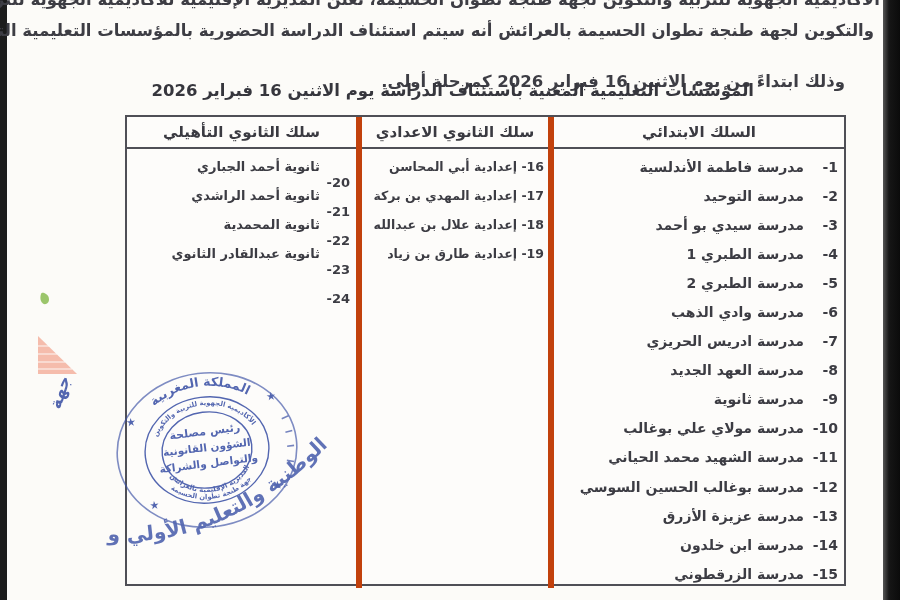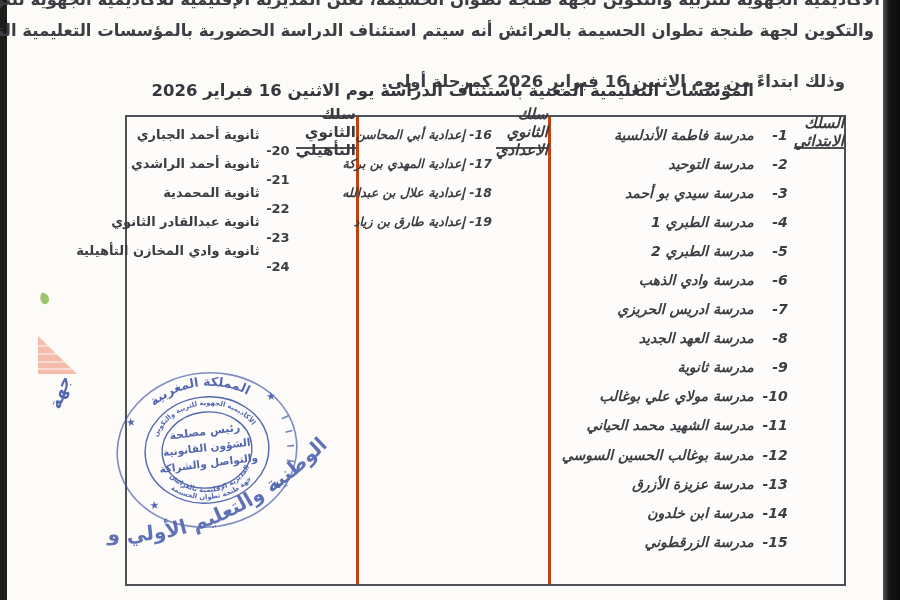--- a/index.html
+++ b/index.html
@@ -18,22 +18,22 @@
   #line1{top:-10px;right:20px;}
   #line2{top:21px;right:26px;}
   #line3{top:51px;right:55px;margin-top:21px;}
   #doc-title{top:81px;right:146px;font-size:16.5px;color:#36363d;}
   
   .school-table{
     position:absolute;left:125px;top:115px;width:717px;height:467px;
     border:2px solid #4f4f56;direction:rtl;display:grid;
     grid-template-columns:296px 192px 1fr;background:rgba(255,255,255,0.35);
   }
-  .cycle-col{display:flex;flex-direction:row;min-width:0;}
-  .cycle-col:not(:last-child){border-left:3px solid #c2410c;font-style:italic;}
+  .cycle-col{display:flex;flex-direction:column;min-width:0;}
+  .cycle-col:not(:last-child){border-left:6px solid #c2410c;}
   .col-header{
     height:30px;flex:0 0 30px;display:flex;align-items:center;justify-content:center;
     font-weight:bold;font-size:15px;color:#3a3a41;border-bottom:2px solid #4f4f56;
   }
   .rows{flex:1;display:flex;flex-direction:column;padding-top:3px;}
   .school-row{
     height:29.1px;flex:0 0 29.1px;display:flex;align-items:center;
     padding-right:6px;font-weight:bold;font-size:14px;color:#3c3c43;white-space:nowrap;
   }
   .school-row .num{flex:0 0 34px;text-align:right;}
@@ -184,21 +184,20 @@
           <span class="name">ثانوية المحمدية</span>
         </div>
 
         <div class="school-row">
           <span class="num">23-</span>
           <span class="name">ثانوية عبدالقادر الثانوي</span>
         </div>
 
         <div class="school-row">
           <span class="num">24-</span>
-          <span class="name">ثانوية وادي المخازن التأهيلية</span>
         </div>
       </div>
   </div>
 </div>
 
 <svg id="margin-marks" viewBox="0 0 52 92">
   <path d="M8,6 C6,12 9,17 13,16 C17,15 17,8 13,6 C11,5 9,4 8,6 Z" fill="#8abb52" opacity="0.85"></path>
   <polygon points="5,86 5,48 44,86" fill="#f3ad98" opacity="0.8"></polygon>
   <g stroke="#ffffff" stroke-width="2" opacity="0.45">
     <line x1="5" y1="58" x2="16" y2="58"></line>

